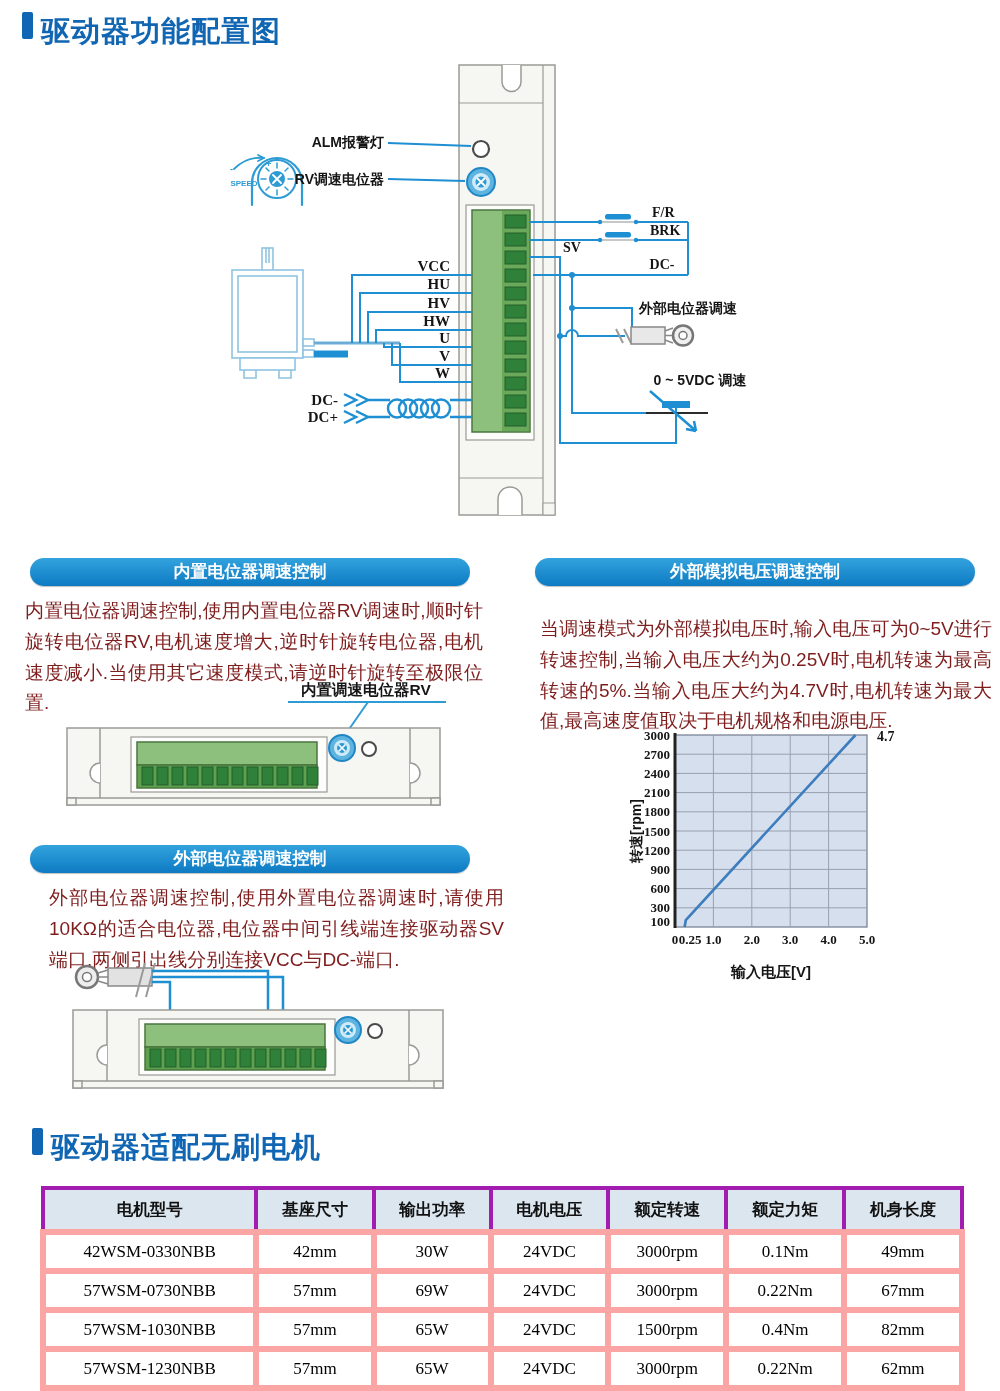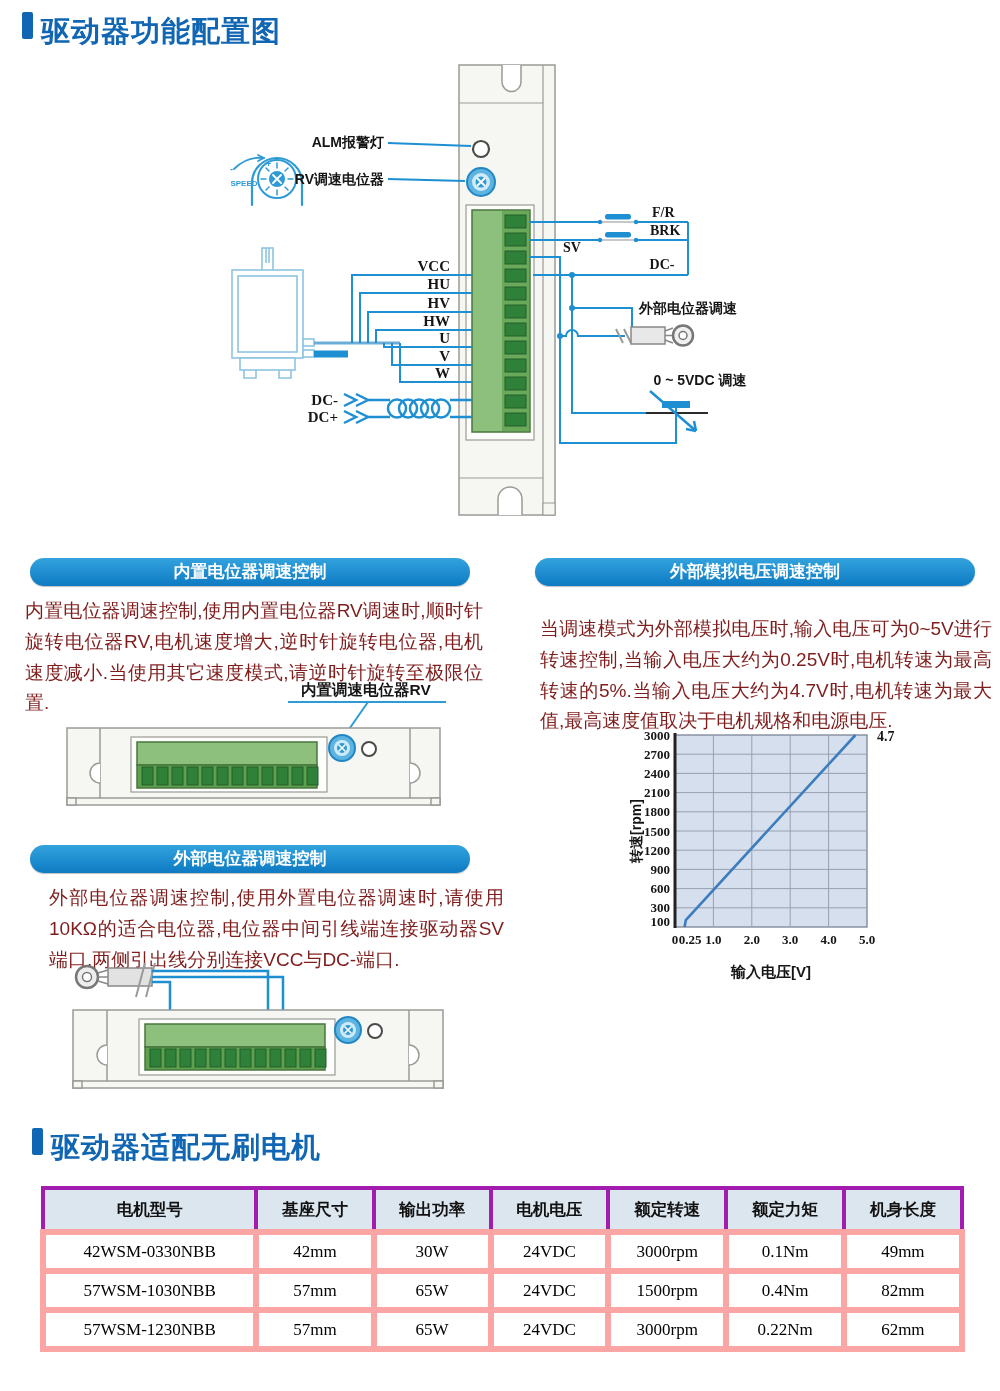--- a/index.html
+++ b/index.html
@@ -380,20 +380,29 @@
       <tr>
         <td>42WSM-0330NBB</td>
           <td>42mm</td>
         <td>30W</td>
           <td>24VDC</td>
         <td>3000rpm</td>
           <td>0.1Nm</td>
         <td>49mm</td>
       </tr>
       <tr>
+        <td>57WSM-0730NBB</td>
+          <td>57mm</td>
+        <td>69W</td>
+          <td>24VDC</td>
+        <td>3000rpm</td>
+          <td>0.22Nm</td>
+        <td>67mm</td>
+      </tr>
+      <tr>
         <td>57WSM-1030NBB</td>
           <td>57mm</td>
         <td>65W</td>
           <td>24VDC</td>
         <td>1500rpm</td>
           <td>0.4Nm</td>
         <td>82mm</td>
       </tr>
       <tr>
         <td>57WSM-1230NBB</td>

